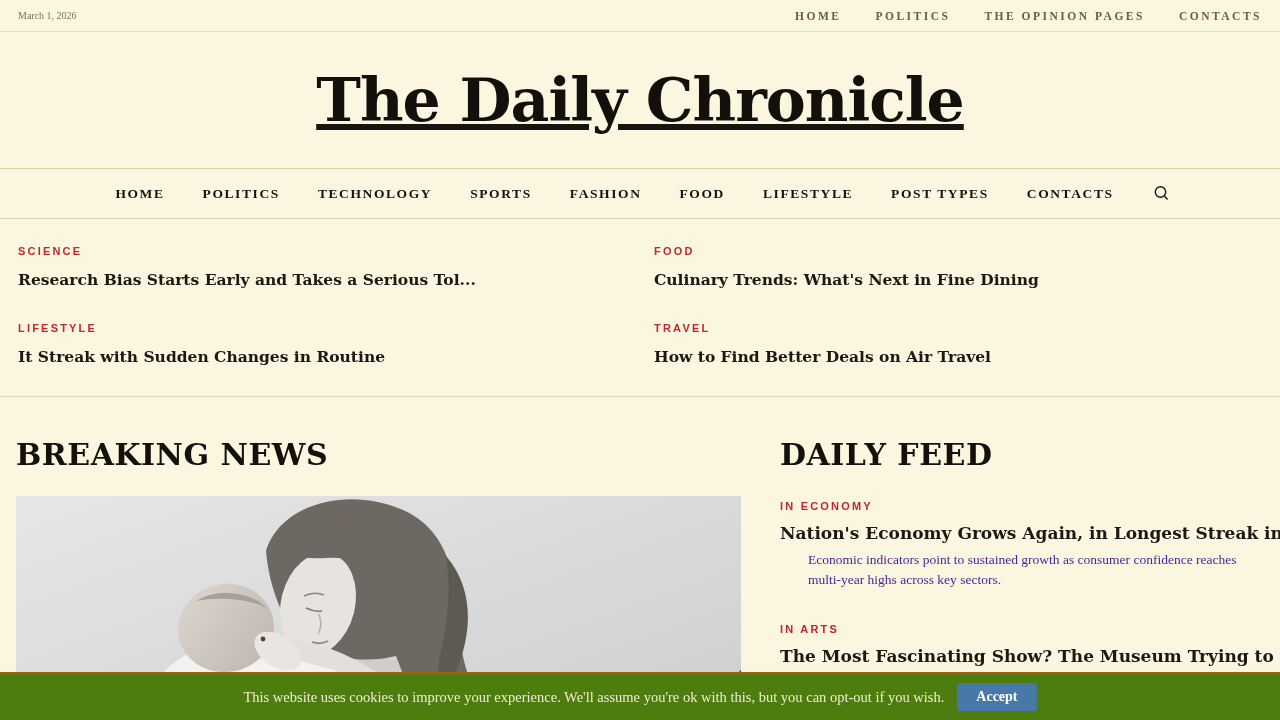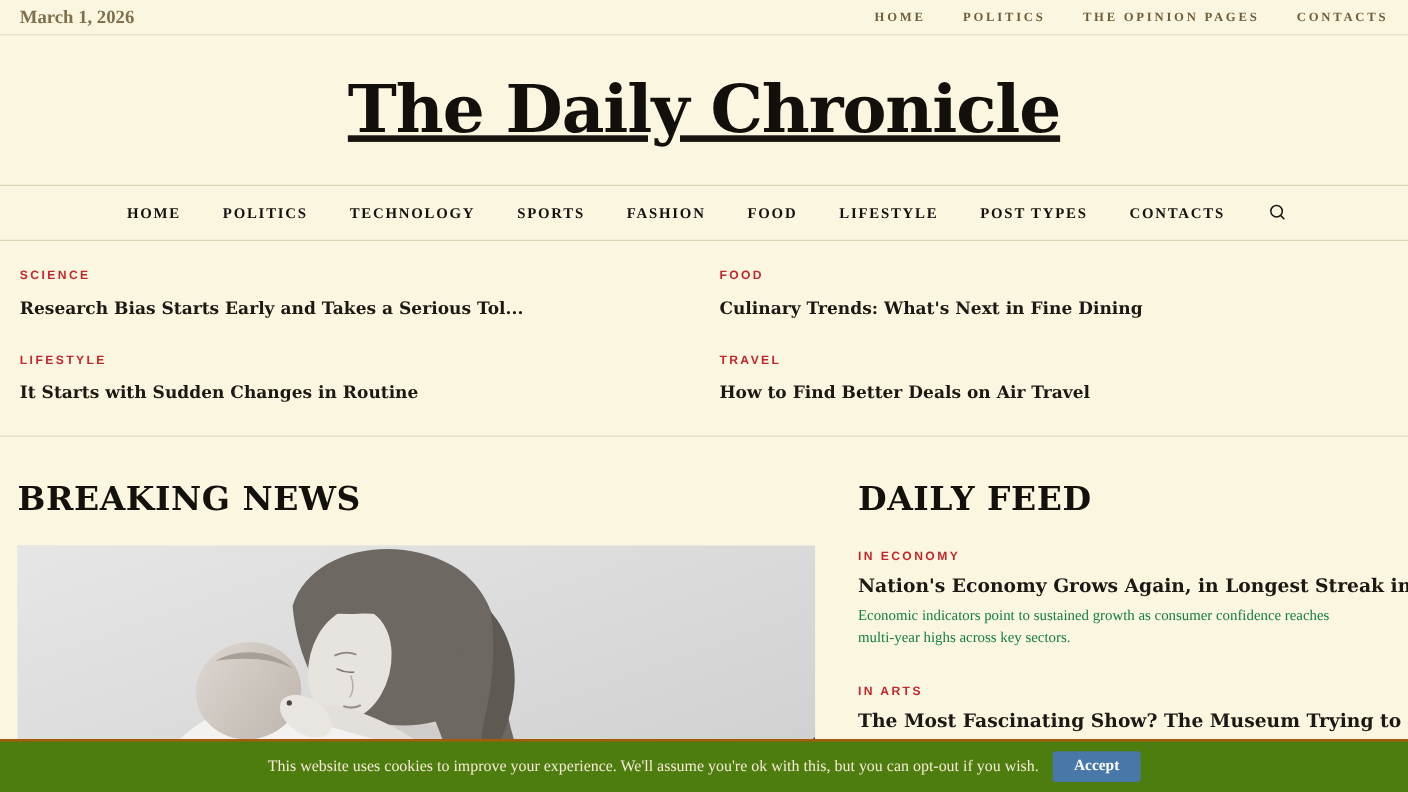--- a/index.html
+++ b/index.html
@@ -9,21 +9,21 @@
     font-family:"Liberation Serif", serif;
     color:#181410;
     position:relative;
   }
 
   
   .topbar {
     height:32px; display:flex; align-items:center; justify-content:space-between;
     padding:0 18px; border-bottom:1px solid #e6ddc2;
   }
-  .topbar-date { font-size:17px; color:#81704e;font-weight:bold; }
+  .topbar-date { font-size:10px; color:#81704e; }
   .topbar-links { display:flex; gap:34px; }
   .topbar-links a {
     font-size:11.5px; font-weight:bold; letter-spacing:2.5px;
     color:#6f5c3a; text-decoration:none; cursor:pointer;
   }
 
   
   .masthead { height:136px; display:flex; align-items:center; justify-content:center;text-decoration:underline; }
   .masthead-title {
     font-family:"DejaVu Serif", serif; font-weight:900; font-size:60px;
@@ -72,22 +72,23 @@
   }
   .photo-wrap svg { display:block; }
 
   .feed-item { margin-top:24px; }
   .feed-item + .feed-item { margin-top:29px; }
   .feed-title {
     margin-top:9px; font-family:"DejaVu Serif", serif; font-weight:bold;
     font-size:17px; color:#1c1813; white-space:nowrap; cursor:pointer;
   }
   .feed-excerpt {
-    margin-top:7px; font-size:13.5px; line-height:1.5; color:#15803d;
+    margin-top:7px; font-size:13.5px; line-height:1.5; color:#4c1d95;
     max-width:462px;
+    margin-left:28px;
   }
 
   
   .cookie {
     position:fixed; left:0; bottom:0; width:1280px; height:48px;
     background:#4d7c0f; border-top:2px solid #b1570c;
     display:flex; align-items:center; justify-content:center; gap:13px; z-index:10;
   }
   .cookie-msg { font-size:14.5px; color:#f6ead3; }
   .cookie-accept {
@@ -135,21 +136,21 @@
   <div class="featured-card">
     <span class="cat-label">SCIENCE</span>
     <div class="featured-title">Research Bias Starts Early and Takes a Serious Tol...</div>
   </div>
   <div class="featured-card">
     <span class="cat-label">FOOD</span>
     <div class="featured-title">Culinary Trends: What's Next in Fine Dining</div>
   </div>
   <div class="featured-card">
     <span class="cat-label">LIFESTYLE</span>
-    <div class="featured-title">It Starts with Sudden Changes in Routine</div>
+    <div class="featured-title">It Streak with Sudden Changes in Routine</div>
   </div>
   <div class="featured-card">
     <span class="cat-label">TRAVEL</span>
     <div class="featured-title">How to Find Better Deals on Air Travel</div>
   </div>
 </section>
 
 <main class="main">
 
   <section>

